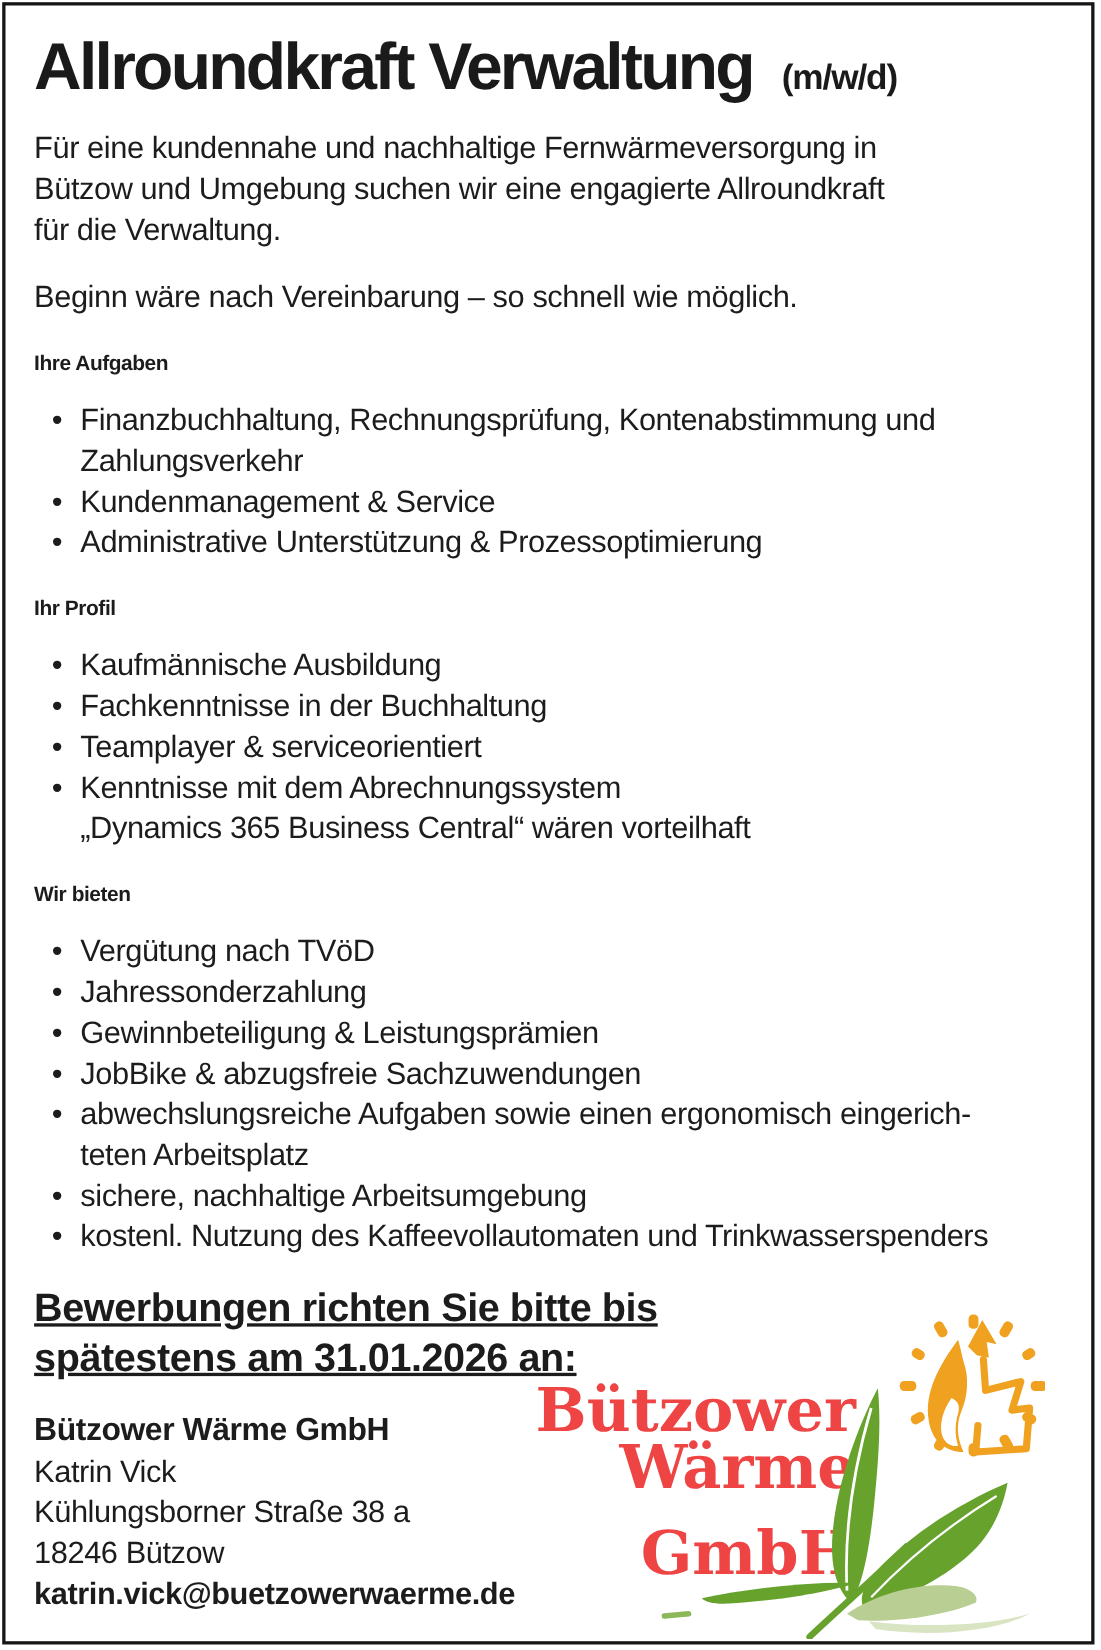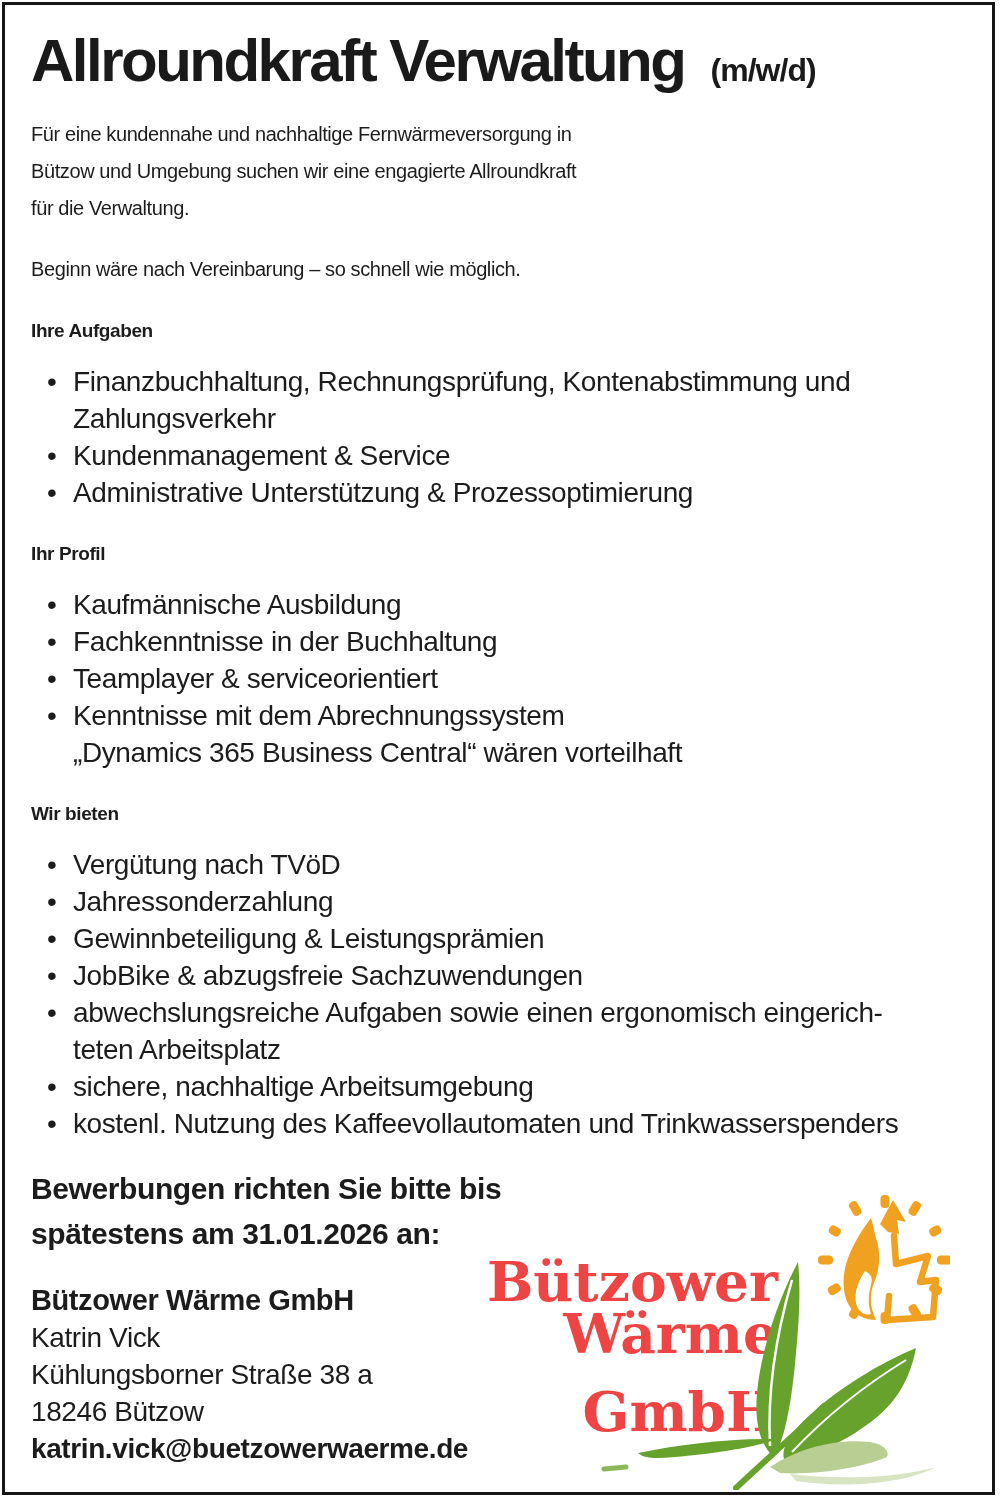--- a/index.html
+++ b/index.html
@@ -32,21 +32,21 @@
     color: #1a1a1a;
   }
   h1.title .suffix {
     font-size: 32px;
     letter-spacing: -1px;
     margin-left: 12px;
   }
 
   p.body-text {
     margin: 0 0 24px 0;
-    font-size: 20px;
+    font-size: 28px;
     line-height: 37px;
     letter-spacing: -0.4px;
   }
 
   .section { margin: 0 0 24px 0; }
   .section h2 {
     margin: 0;
     font-size: 19px;
     line-height: 37px;
     font-weight: bold;
@@ -72,25 +72,26 @@
     top: 0;
   }
 
   .footer {
     position: relative;
     margin-top: 22px;
     height: 330px;
   }
   .apply-note {
     margin: 0;
-    font-size: 30px;
+    font-size: 36px;
     line-height: 45px;
     font-weight: bold;
     letter-spacing: -0.4px;
     white-space: pre-line;
+    text-decoration: underline;
   }
   .contact {
     margin-top: 26px;
     font-size: 28px;
     line-height: 37px;
     letter-spacing: -0.4px;
   }
   .contact .company { font-weight: bold; font-size: 29px; }
   .contact .email { font-weight: bold; }
 

